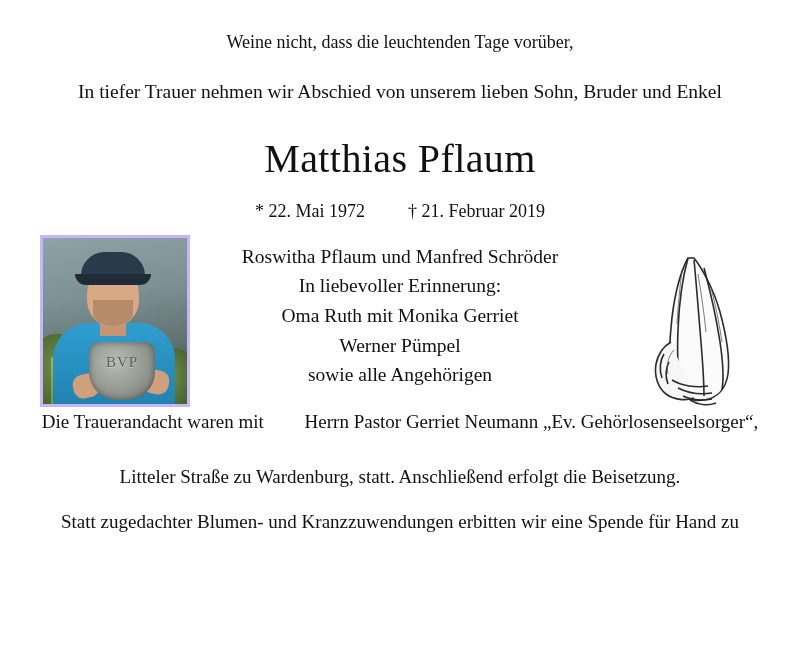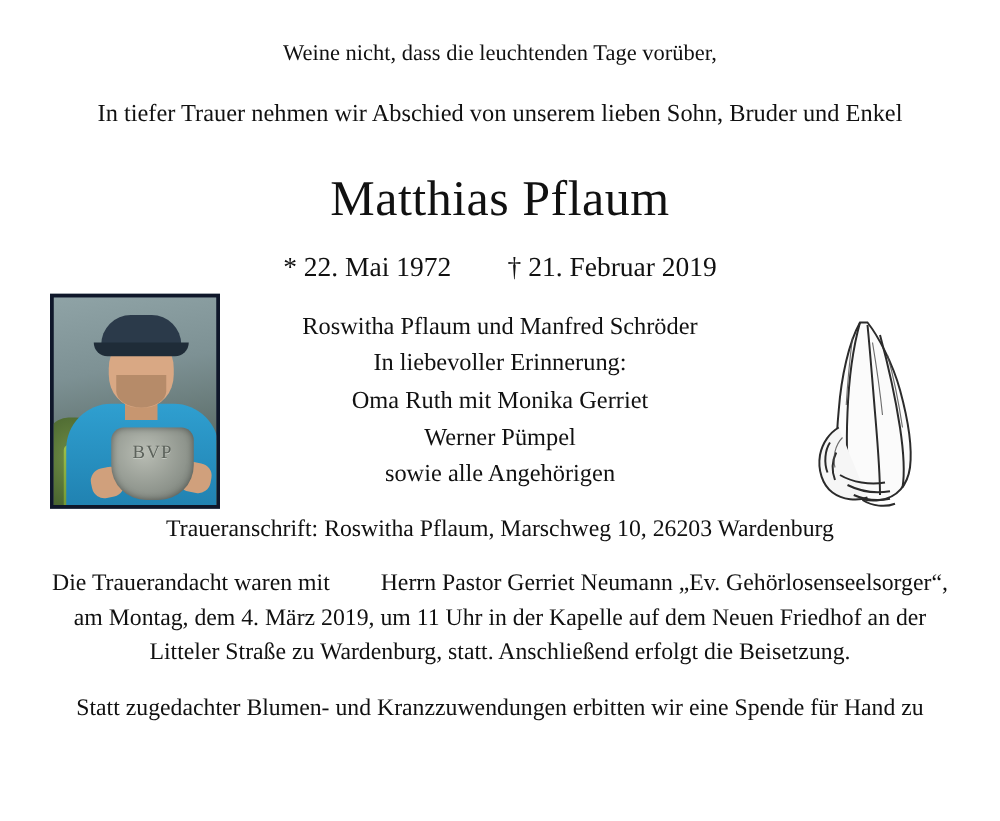--- a/index.html
+++ b/index.html
@@ -36,21 +36,21 @@
     line-height: 1.35;
   }
   .name {
     font-size: 40px;
     margin-top: 32px;
     letter-spacing: 0.4px;
     font-weight: normal;
     line-height: 1.1;
   }
   .dates {
-    font-size: 22px;
+    font-size: 18px;
     margin-top: 20px;
   }
   .dates .sep {
     display: inline-block;
     width: 34px;
   }
   .memory-block {
     margin-top: 20px;
     font-size: 19.5px;
     line-height: 1.52;
@@ -77,23 +77,23 @@
     margin-top: 17px;
     line-height: 1.45;
     padding: 0 14px;
   }
 
   
   .portrait {
     position: absolute;
     left: 40px;
     top: 235px;
-    width: 136px;
+    width: 150px;
     height: 172px;
-    border: 3px solid #0f172a;
+    border: 3px solid #c4b5fd;
     box-sizing: border-box;
     overflow: hidden;
     background: #6e7f86;
   }
   .portrait .sky {
     position: absolute;
     left: 0; top: 0; right: 0;
     height: 100%;
     background: linear-gradient(170deg, #8fa3a6 0%, #7d9194 35%, #5d6f6b 70%, #49584f 100%);
   }
@@ -297,25 +297,24 @@
   </div>
 
   <div class="memory-block">
     <span class="line">Roswitha Pflaum und Manfred Schröder</span>
     <span class="line">In liebevoller Erinnerung:</span>
     <span class="line">Oma Ruth mit Monika Gerriet</span>
     <span class="line">Werner Pümpel</span>
     <span class="line">sowie alle Angehörigen</span>
   </div>
 
-  <div class="address">Traueranschrift: Roswitha Pflaum, Marschweg 10, 26203 Wardenburg</div>
 
   <div class="ceremony">
     <span>Die Trauerandacht waren mit </span><b>Herrn Pastor Gerriet Neumann „Ev. Gehörlosenseelsorger“,</b><br>
-    <span>am Montag, dem 4. März 2019, um  11 Uhr in der Kapelle auf dem Neuen Friedhof an der</span><br>
+    <br>
     <span>Litteler Straße zu Wardenburg, statt. Anschließend erfolgt die Beisetzung.</span>
   </div>
 
   <div class="donation">
     <span>Statt zugedachter Blumen- und Kranzzuwendungen erbitten wir eine Spende für Hand zu</span><br>
     
   </div>
 
 </div>
 

